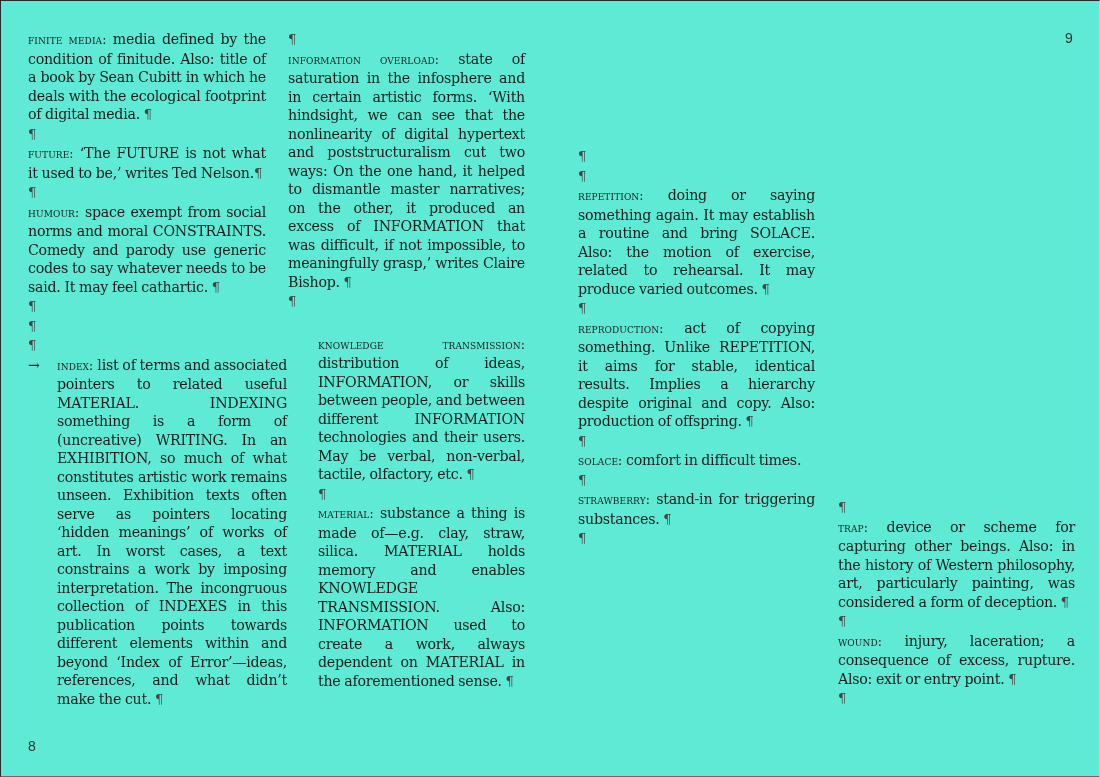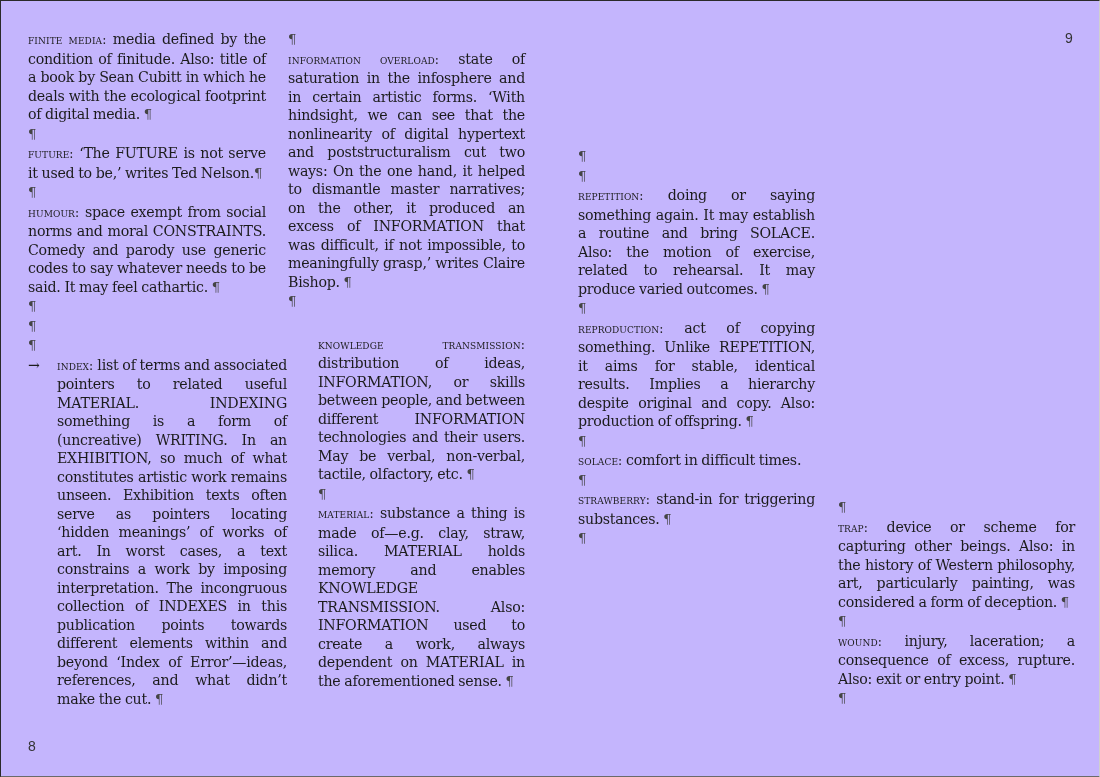--- a/index.html
+++ b/index.html
@@ -5,21 +5,21 @@
     html, body { margin: 0; padding: 0; background: #ffffff; }
     body {
       width: 1100px; height: 777px; position: relative; overflow: hidden;
       font-family: "DejaVu Serif", "Liberation Serif", serif;
       color: #1c1c1c;
     }
     .spread {
       position: absolute; left: 0; top: 0; width: 1098px; height: 775px;
       border-top: 1px solid #2a2a2a; border-left: 1px solid #2a2a2a;
       border-bottom: 2px solid #6a6a6a; border-right: 1px solid #cfcfcf;
-      background: #c4b5fd;
+      background: #5eead4;
       text-decoration: underline;
     }
     .col {
       position: absolute;
       font-size: 14.2px;
       line-height: 18.5px;
       text-align: justify;
       letter-spacing: -0.25px;
       word-spacing: -0.5px;
     }
@@ -38,21 +38,21 @@
   </style>
 </head>
 <body>
 
 <div class="spread">
 
   <div class="col" style="left:27px; top:29px; width:238px;">
     <div>
         <p><span class="term">finite media:</span><span> media defined by the condition of finitude. Also: title of a book by Sean Cubitt in which he deals with the ecological footprint of digital media. </span><span class="pil">¶</span></p>
         <p><span class="pil">¶</span></p>
-        <p><span class="term">future:</span><span> ‘The FUTURE is not serve it used to be,’ writes Ted Nelson.</span><span class="pil">¶</span></p>
+        <p><span class="term">future:</span><span> ‘The FUTURE is not what it used to be,’ writes Ted Nelson.</span><span class="pil">¶</span></p>
         <p><span class="pil">¶</span></p>
         <p><span class="term">humour:</span><span> space exempt from social norms and moral CONSTRAINTS. Comedy and parody use generic codes to say whatever needs to be said. It may feel cathartic. </span><span class="pil">¶</span></p>
         <p><span class="pil">¶</span></p>
         <p><span class="pil">¶</span></p>
         <p><span class="pil">¶</span></p>
       </div>
     <p class="indented" style="margin-left:29px; width:230px;">
       <span class="arrow">→</span><span class="term">index:</span><span> list of terms and associated pointers to related useful MATERIAL. INDEXING something is a form of (uncreative) WRITING. In an EXHIBITION, so much of what constitutes artistic work remains unseen. Exhibition texts often serve as pointers locating ‘hidden meanings’ of works of art. In worst cases, a text constrains a work by imposing interpretation. The incongruous collection of INDEXES in this publication points towards different elements within and beyond ‘Index of Error’—ideas, references, and what didn’t make the cut. </span><span class="pil">¶</span>
     </p>
   </div>

